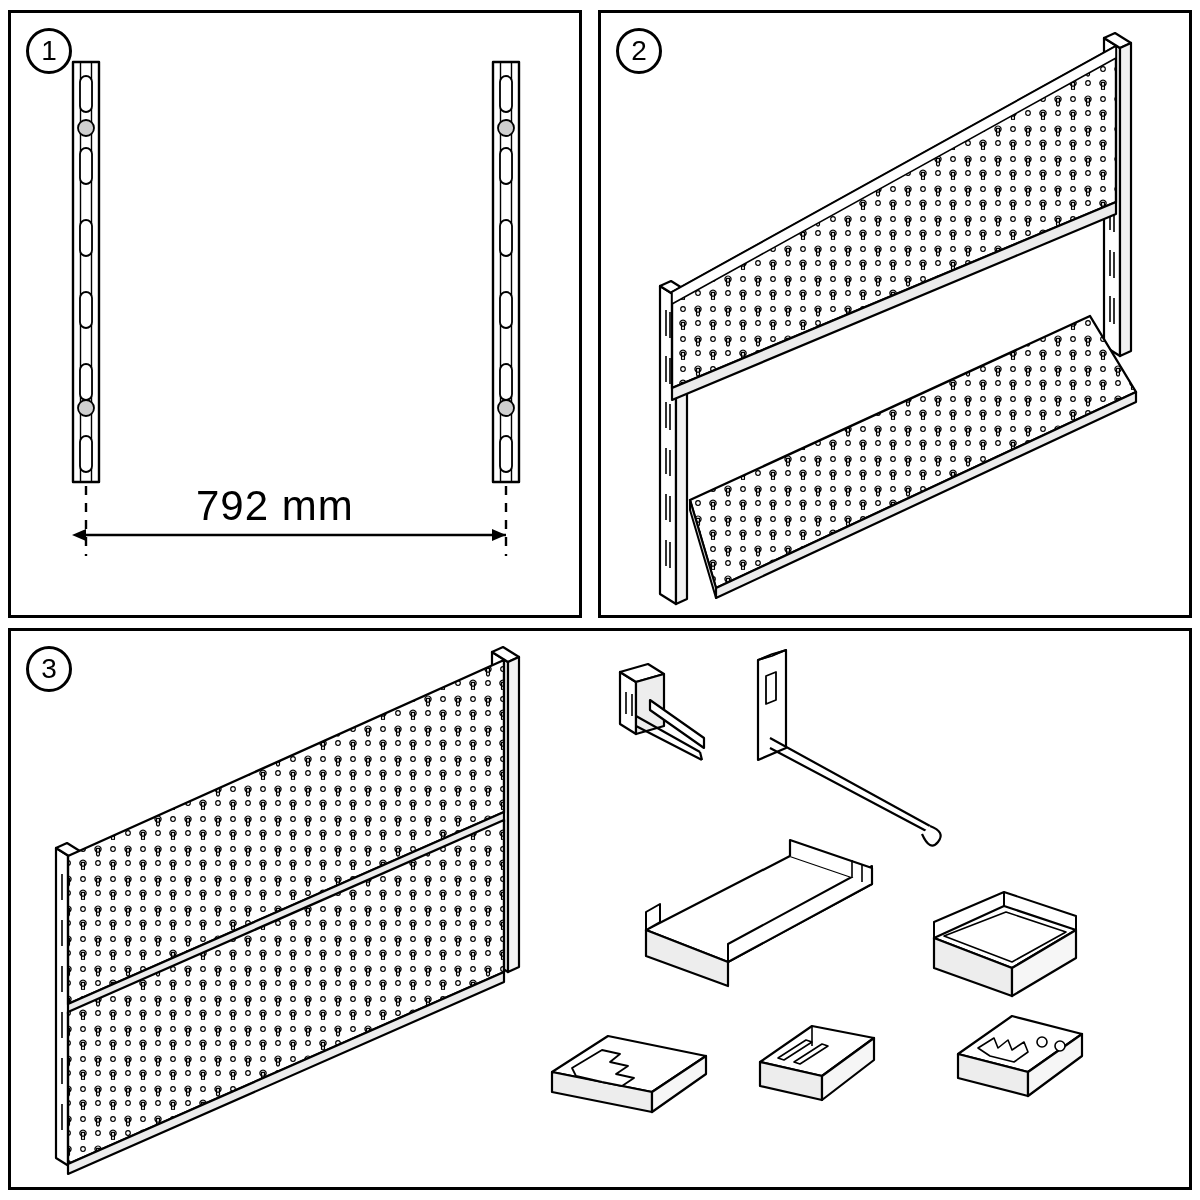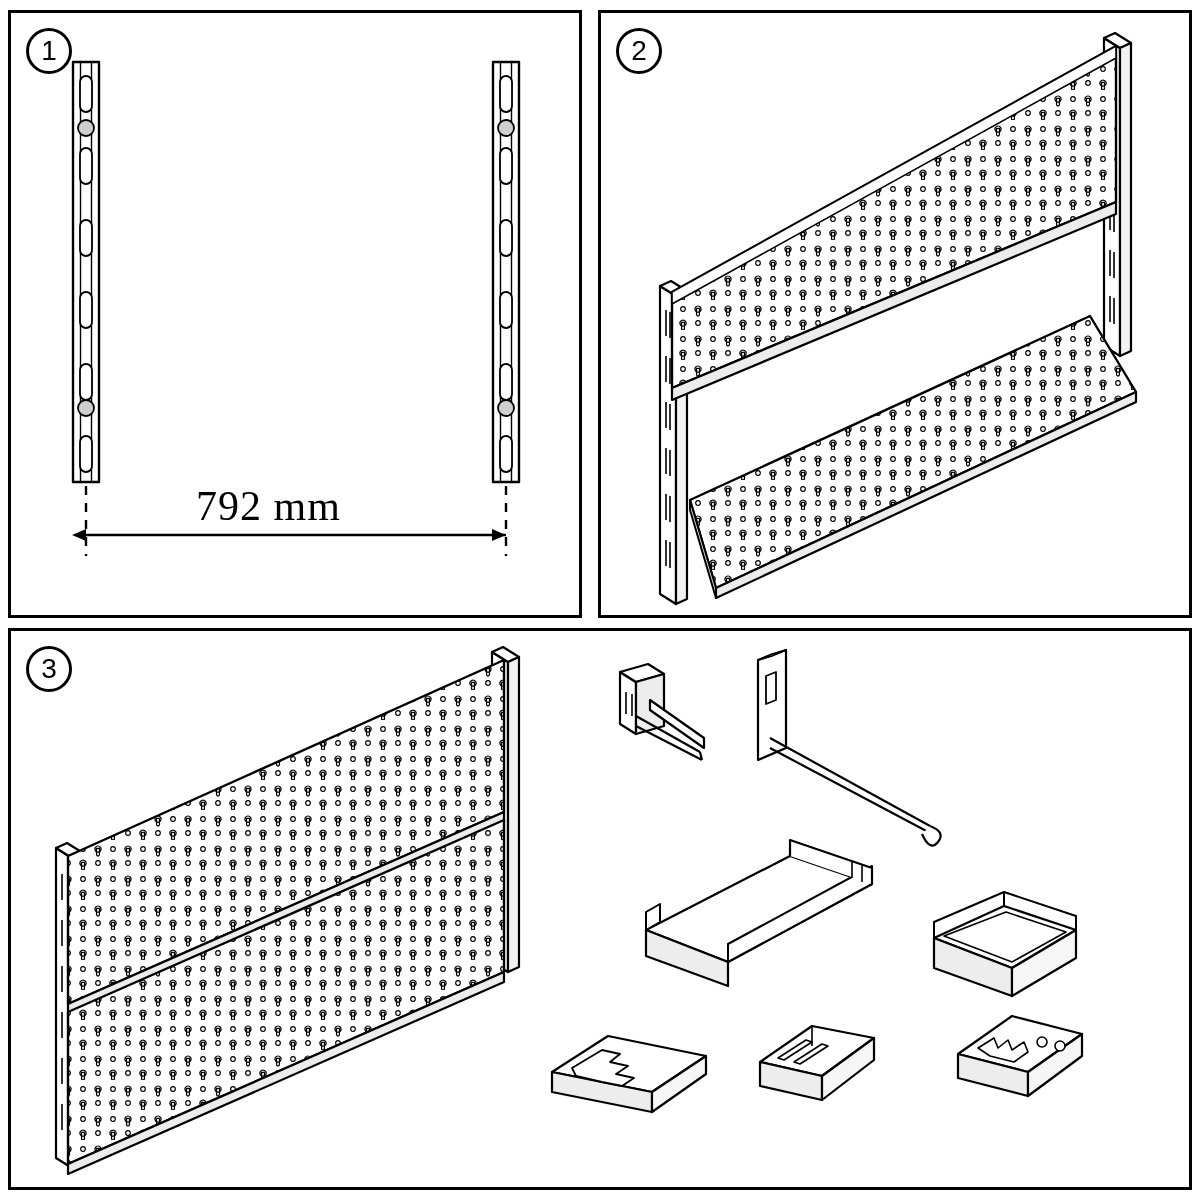--- a/index.html
+++ b/index.html
@@ -48,21 +48,21 @@
   #badge-1 { left: 26px;  top: 28px; }
   #badge-2 { left: 616px; top: 28px; }
   #badge-3 { left: 26px;  top: 646px; }
 
   .dim-label {
     position: absolute;
     font-size: 42px;
     color: #000;
     letter-spacing: 1px;
     white-space: nowrap;
-    font-family: Liberation Serif, serif;
+    font-family: Liberation Sans, sans-serif;
   }
   #dim-792 { left: 196px; top: 482px; }
 
   svg.art {
     position: absolute;
     left: 0; top: 0;
     width: 1200px;
     height: 1200px;
     pointer-events: none;
   }

